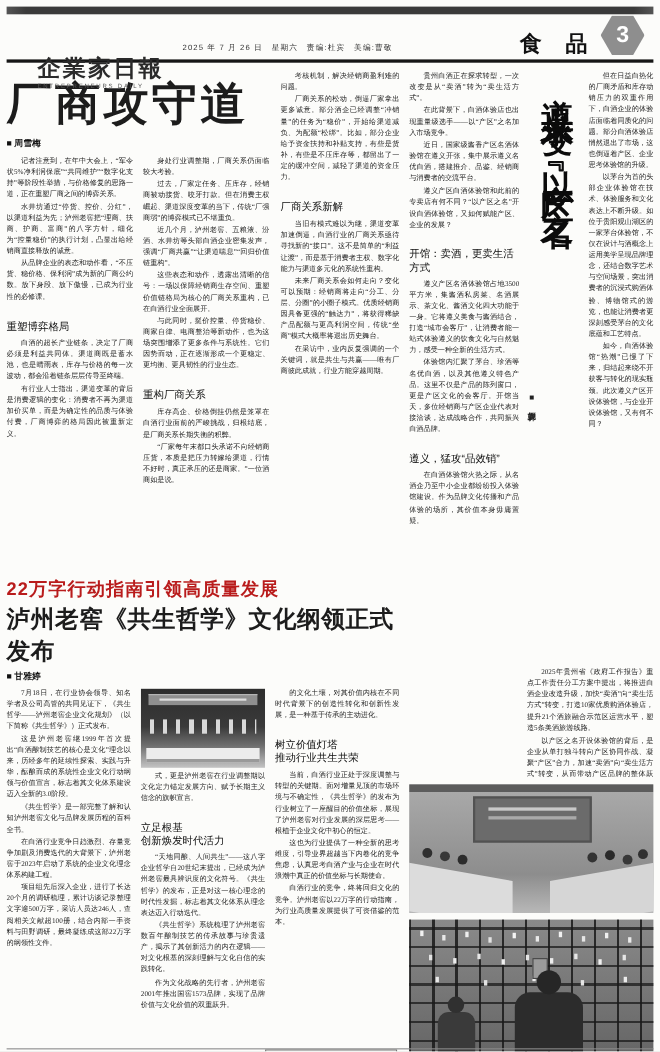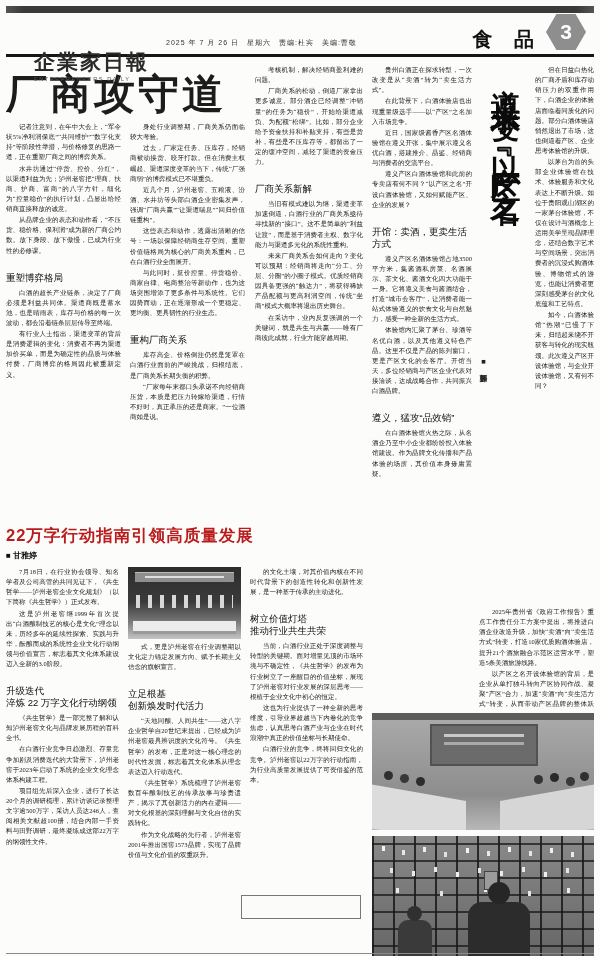--- a/index.html
+++ b/index.html
@@ -103,20 +103,21 @@
 
   <div class="rule"></div>
 
   <div class="main">
 
     <div class="left">
 
       <div class="a1">
         <div class="a1L">
           <h1>厂商攻守道</h1>
+          <div class="byline">■ 周雪梅</div>
           <div class="a1cols">
             <div>
               <p class="p">记者注意到，在年中大会上，“军令状5%净利润保底”“共同维护”“数字化支持”等阶段性举措，与价格修复的思路一道，正在重塑厂商之间的博弈关系。</p>
               <p class="p">水井坊通过“停货、控价、分红”，以渠道利益为先；泸州老窖把“理商、扶商、护商、富商”的八字方针，细化为“控量稳价”的执行计划，凸显出给经销商直接释放的诚意。</p>
               <p class="p">从品牌企业的表态和动作看，“不压货、稳价格、保利润”成为新的厂商公约数。放下身段、放下傲慢，已成为行业性的必修课。</p>
               <div class="sub">重塑博弈格局</div>
               <p class="p">白酒的超长产业链条，决定了厂商必须是利益共同体。渠道商既是蓄水池，也是晴雨表，库存与价格的每一次波动，都会沿着链条层层传导至终端。</p>
               <p class="p">有行业人士指出，渠道变革的背后是消费逻辑的变化：消费者不再为渠道加价买单，而是为确定性的品质与体验付费，厂商博弈的格局因此被重新定义。</p>
             </div>
             <div>
@@ -136,27 +137,26 @@
           <p class="p">厂商关系的松动，倒逼厂家拿出更多诚意。部分酒企已经调整“冲销量”的任务为“稳价”，开始给渠道减负、为配额“松绑”。比如，部分企业给予资金扶持和补贴支持，有些是货补，有些是不压库存等，都留出了一定的缓冲空间，减轻了渠道的资金压力。</p>
           <div class="sub">厂商关系新解</div>
           <p class="p">当旧有模式难以为继，渠道变革加速倒逼，白酒行业的厂商关系亟待寻找新的“接口”。这不是简单的“利益让渡”，而是基于消费者主权、数字化能力与渠道多元化的系统性重构。</p>
           <p class="p">未来厂商关系会如何走向？变化可以预期：经销商将走向“分工、分层、分圈”的小圈子模式。优质经销商因具备更强的“触达力”，将获得稀缺产品配额与更高利润空间，传统“坐商”模式大概率将退出历史舞台。</p>
           <p class="p">在采访中，业内反复强调的一个关键词，就是共生与共赢——唯有厂商彼此成就，行业方能穿越周期。</p>
         </div>
       </div>
 
       <div class="a3">
         <div class="kicker">22万字行动指南引领高质量发展</div>
+        <h2>泸州老窖《共生哲学》文化纲领正式发布</h2>
         <div class="byline">■ 甘雅婷</div>
         <div class="a3cols">
           <div>
             <p class="p">7月18日，在行业协会领导、知名学者及公司高管的共同见证下，《共生哲学——泸州老窖企业文化规划》（以下简称《共生哲学》）正式发布。</p>
             <p class="p">这是泸州老窖继1999年首次提出“白酒酿制技艺的核心是文化”理念以来，历经多年的延续性探索、实践与升华，酝酿而成的系统性企业文化行动纲领与价值宣言，标志着其文化体系建设迈入全新的3.0阶段。</p>
-            <div class="sub">升级迭代
-淬炼 22 万字文化行动纲领</div>
             <p class="p">《共生哲学》是一部完整了解和认知泸州老窖文化与品牌发展历程的百科全书。</p>
             <p class="p">在白酒行业竞争日趋激烈、存量竞争加剧及消费迭代的大背景下，泸州老窖于2023年启动了系统的企业文化理念体系构建工程。</p>
             <p class="p">项目组先后深入企业，进行了长达20个月的调研梳理，累计访谈记录整理文字逾500万字，采访人员达246人，查阅相关文献超100册，结合内部一手资料与田野调研，最终凝练成这部22万字的纲领性文件。</p>
           </div>
           <div>
             <div class="photo-launch">
               <div class="pl-banner">
                   <i></i>
                 </div>
               <div class="pl-people"></div>

